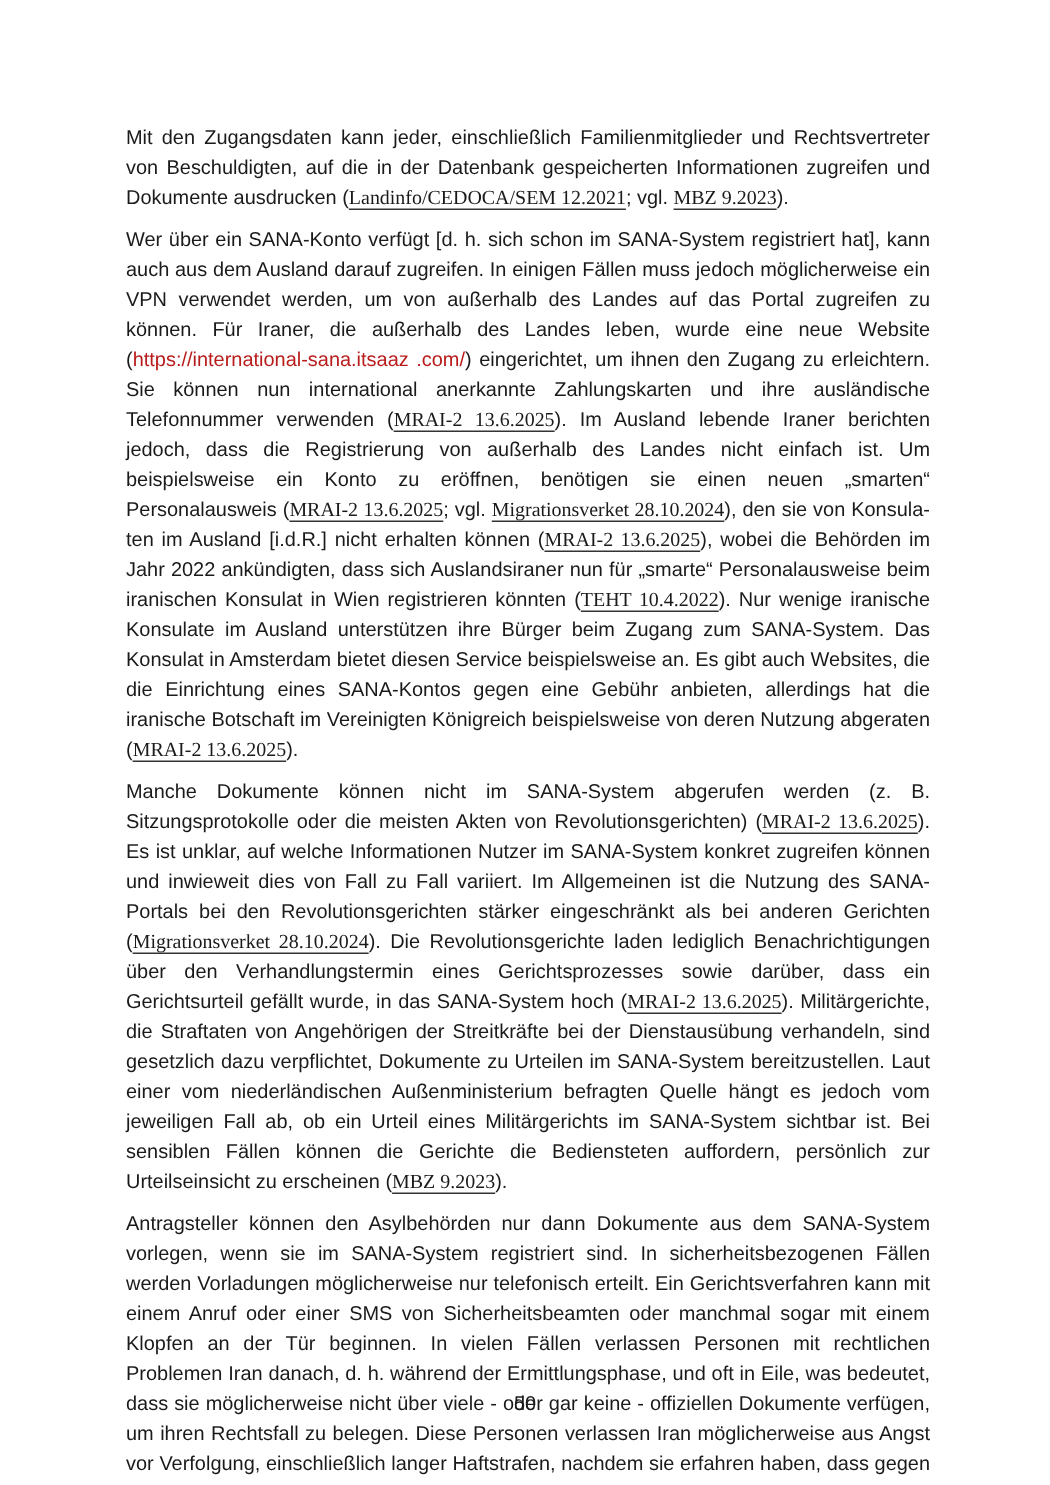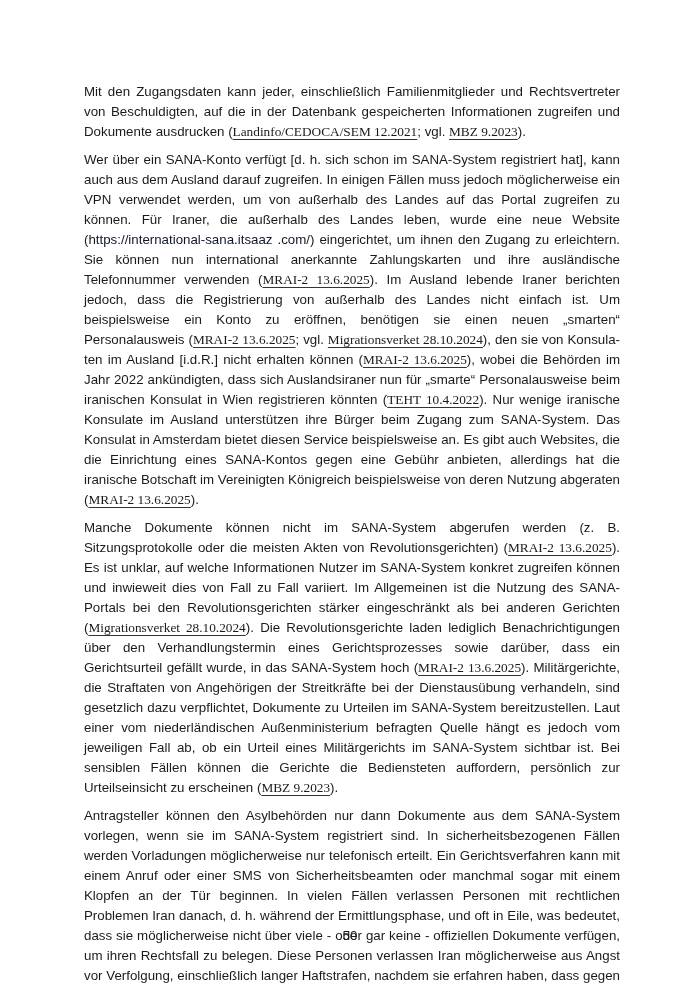--- a/index.html
+++ b/index.html
@@ -2,21 +2,21 @@
 <html><head>
 <meta charset="utf-8">
 <style>
   html, body { margin: 0; padding: 0; background: #ffffff; }
   body { width: 700px; height: 990px; position: relative; overflow: hidden;
          font-family: "Liberation Sans", sans-serif; color: #1a1a1a; }
   .page { position: absolute; left: 84px; top: 82px; width: 536px; }
   p { margin: 0 0 8px 0; font-size: 13.3px; line-height: 20px; text-align: justify;
       hyphens: manual; }
   .cite { text-decoration: underline; text-decoration-color: #333; text-underline-offset: 3px; font-family: Liberation Serif, serif; }
-  .url { color: #0f172a; text-decoration: none; }
+  .url { color: #b91c1c; text-decoration: none; }
   .pagenum { position: absolute; left: 0; width: 700px; top: 928px; text-align: center;
              font-size: 13.3px; }
 </style>
 </head>
 <body>
 
 <div class="page">
   <p><span>Mit den Zugangsdaten kann jeder, einschließlich Familienmitglieder und Rechtsvertreter von Beschuldigten, auf die in der Datenbank gespeicherten Informationen zugreifen und Dokumente ausdrucken (</span><span class="cite">Landinfo/CEDOCA/SEM 12.2021</span><span>; vgl. </span><span class="cite">MBZ 9.2023</span><span>).</span></p>
   <p><span>Wer über ein SANA-Konto verfügt [d. h. sich schon im SANA-System registriert hat], kann auch aus dem Ausland darauf zugreifen. In einigen Fällen muss jedoch möglicherweise ein VPN ver­wendet werden, um von außerhalb des Landes auf das Portal zugreifen zu können. Für Iraner, die außerhalb des Landes leben, wurde eine neue Website (</span><span class="url">https://international-sana.itsaaz .com/</span><span>) eingerichtet, um ihnen den Zugang zu erleichtern. Sie können nun international aner­kannte Zahlungskarten und ihre ausländische Telefonnummer verwenden (</span><span class="cite">MRAI-2 13.6.2025</span><span>). Im Ausland lebende Iraner berichten jedoch, dass die Registrierung von außerhalb des Landes nicht einfach ist. Um beispielsweise ein Konto zu eröffnen, benötigen sie einen neuen „smarten“ Personalausweis (</span><span class="cite">MRAI-2 13.6.2025</span><span>; vgl. </span><span class="cite">Migrationsverket 28.10.2024</span><span>), den sie von Konsula­ten im Ausland [i.d.R.] nicht erhalten können (</span><span class="cite">MRAI-2 13.6.2025</span><span>), wobei die Behörden im Jahr 2022 ankündigten, dass sich Auslandsiraner nun für „smarte“ Personalausweise beim iranischen Konsulat in Wien registrieren könnten (</span><span class="cite">TEHT 10.4.2022</span><span>). Nur wenige iranische Konsulate im Ausland unterstützen ihre Bürger beim Zugang zum SANA-System. Das Konsulat in Amsterdam bietet diesen Service beispielsweise an. Es gibt auch Websites, die die Einrichtung eines SA­NA-Kontos gegen eine Gebühr anbieten, allerdings hat die iranische Botschaft im Vereinigten Königreich beispielsweise von deren Nutzung abgeraten (</span><span class="cite">MRAI-2 13.6.2025</span><span>).</span></p>
   <p><span>Manche Dokumente können nicht im SANA-System abgerufen werden (z. B. Sitzungsproto­kolle oder die meisten Akten von Revolutionsgerichten) (</span><span class="cite">MRAI-2 13.6.2025</span><span>). Es ist unklar, auf welche Informationen Nutzer im SANA-System konkret zugreifen können und inwieweit dies von Fall zu Fall variiert. Im Allgemeinen ist die Nutzung des SANA-Portals bei den Revoluti­onsgerichten stärker eingeschränkt als bei anderen Gerichten (</span><span class="cite">Migrationsverket 28.10.2024</span><span>). Die Revolutionsgerichte laden lediglich Benachrichtigungen über den Verhandlungstermin eines Gerichtsprozesses sowie darüber, dass ein Gerichtsurteil gefällt wurde, in das SANA-System hoch (</span><span class="cite">MRAI-2 13.6.2025</span><span>). Militärgerichte, die Straftaten von Angehörigen der Streitkräfte bei der Dienstausübung verhandeln, sind gesetzlich dazu verpflichtet, Dokumente zu Urteilen im SANA-System bereitzustellen. Laut einer vom niederländischen Außenministerium befragten Quelle hängt es jedoch vom jeweiligen Fall ab, ob ein Urteil eines Militärgerichts im SANA-System sichtbar ist. Bei sensiblen Fällen können die Gerichte die Bediensteten auffordern, persönlich zur Urteilseinsicht zu erscheinen (</span><span class="cite">MBZ 9.2023</span><span>).</span></p>

